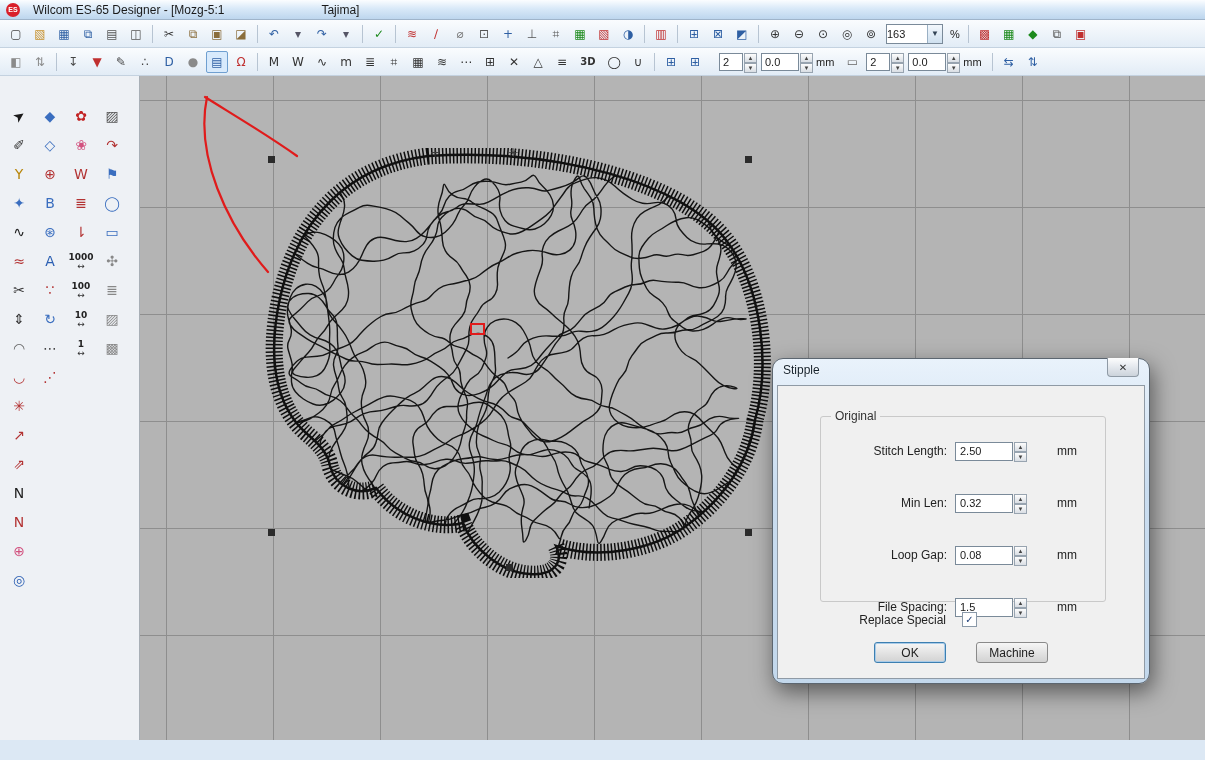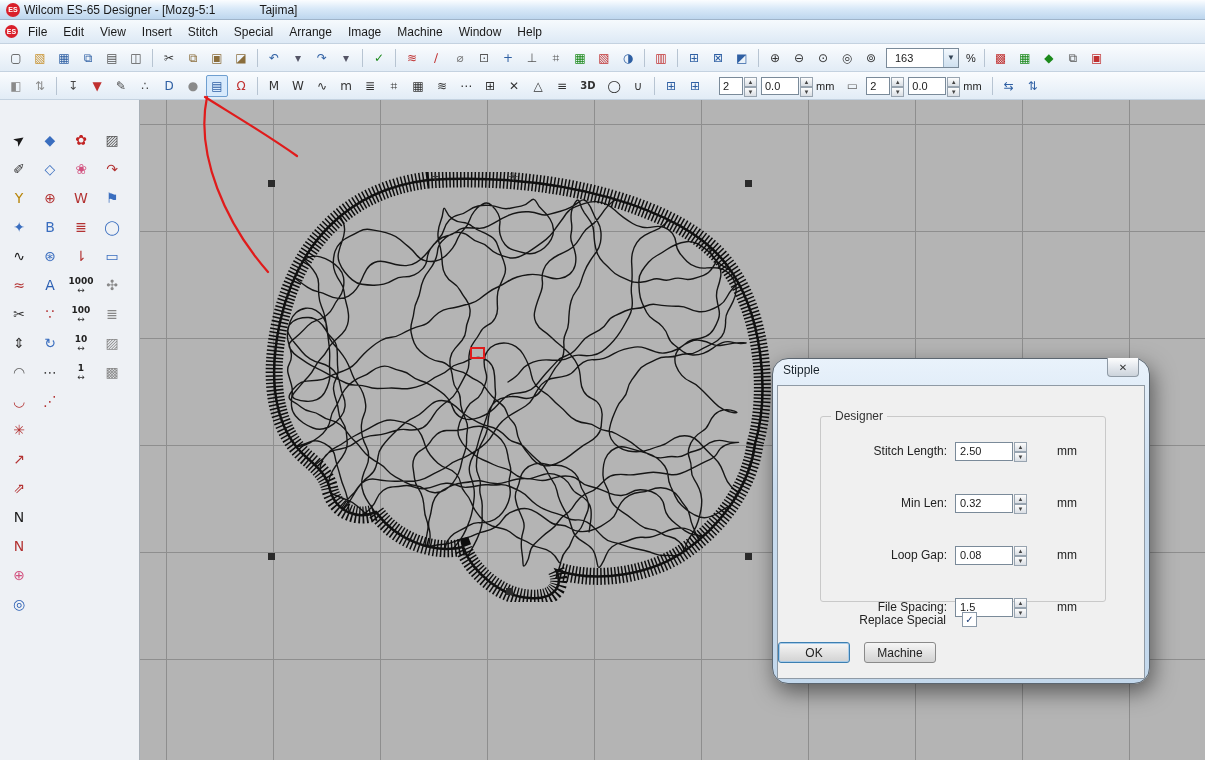--- a/index.html
+++ b/index.html
@@ -1,37 +1,37 @@
 <!DOCTYPE html>
 <html><head>
 <meta charset="utf-8">
 <style>
   html,body{margin:0;padding:0}
   body{width:1205px;height:760px;overflow:hidden;position:relative;
        font-family:"Liberation Sans",sans-serif;font-size:12px;color:#1a1a1a;background:#dce8f4}
-  .titlebar{height:19px;display:flex;align-items:center;gap:4px;padding:0 6px;
+  .titlebar{height:19px;display:flex;align-items:center;gap:13px;padding:0 6px;
             background:linear-gradient(#fbfdff,#d9e9f8 45%,#bdd6ee);border-bottom:1px solid #9fb4ca}
   .logo{width:14px;height:14px;border-radius:50%;background:#d91f2a;color:#fff;font-size:7px;font-weight:bold;
         display:flex;align-items:center;justify-content:center;flex:0 0 auto}
   .title{font-size:12px}
-  .title2{margin-left:40px}
+  .title2{margin-left:84px}
   .menubar{height:23px;display:flex;align-items:center;gap:2px;padding:0 5px;
            background:linear-gradient(#f6fafd,#dde9f5);border-bottom:1px solid #c4d2e0}
   .menu-item{padding:3px 8px;border-radius:2px}
   .toolbar{height:27px;display:flex;align-items:center;padding:0 4px;
            background:linear-gradient(#fafcfe,#e2ecf6);border-bottom:1px solid #c4d2e0;white-space:nowrap}
   .tb-icon{width:20px;height:20px;display:inline-flex;align-items:center;justify-content:center;
            font-family:"DejaVu Sans",sans-serif;font-size:12px;color:#444;border:1px solid transparent;
            border-radius:2px;margin:0 1px;flex:0 0 auto}
   .tb-icon.active{border-color:#6f9fd0;background:#d8eafc}
   .sep{display:inline-block;width:1px;height:18px;background:#b7c4d2;margin:0 4px;flex:0 0 auto}
   .gap{display:inline-block;width:10px;flex:0 0 auto}
   .tb-lbl{margin:0 4px;font-size:11px;color:#222}
   .combo{display:inline-flex;align-items:center;border:1px solid #7a8a99;background:#fff;height:18px;margin:0 3px}
-  .combo-val{width:40px;padding:0 8px;font-size:11px}
+  .combo-val{width:40px;padding:0 0;font-size:11px}
   .combo-dd{width:14px;height:100%;display:flex;align-items:center;justify-content:center;font-size:8px;
             background:linear-gradient(#f3f8fd,#cfe0ef);border-left:1px solid #9ab0c4;color:#345}
   .tb-field{display:inline-flex;align-items:center;margin:0 2px}
   .tb-input{display:inline-block;background:#fff;border:1px solid #7a8a99;height:16px;line-height:16px;
             padding:0 3px;font-size:11px}
   .tb-unit{margin:0 4px 0 3px;font-size:11px;color:#222}
   .spin{display:inline-flex;flex-direction:column;width:13px;height:18px;margin-left:1px;flex:0 0 auto}
   .spin b{flex:1;font-size:6px;line-height:8px;text-align:center;font-weight:normal;color:#444;
           border:1px solid #98a4b0;background:linear-gradient(#fdfdfd,#d9dee4)}
   .main{display:flex;height:664px}
@@ -46,21 +46,21 @@
           background-image:linear-gradient(to right,#8e8e8e 1px,transparent 1px),
                            linear-gradient(to bottom,#8e8e8e 1px,transparent 1px);
           background-size:107px 107px;background-position:26px 24px}
   #brainSvg{position:absolute;left:118px;top:72px}
   .handle{position:absolute;width:7px;height:7px;background:#2b2b2b}
   .plus-mark{position:absolute;font-family:"DejaVu Sans",sans-serif;font-size:12px;color:#3a3a3a}
   .red-marker{position:absolute;left:330px;top:247px;width:11px;height:8px;border:2px solid #e01b1b;background:transparent}
   .anno-overlay{position:absolute;left:0;top:0;pointer-events:none;z-index:20}
   
   .dialog{position:absolute;left:772px;top:358px;width:376px;height:324px;z-index:30;
-          background:linear-gradient(#e9f2fb,#cADDF0 40%,#c3d8ec);border:1px solid #5c6670;border-radius:16px;
+          background:linear-gradient(#e9f2fb,#cADDF0 40%,#c3d8ec);border:1px solid #5c6670;border-radius:11px;
           box-shadow:3px 8px 22px rgba(0,0,0,.5)}
   .dialog-title{position:absolute;left:10px;top:4px;font-size:12px;color:#16222c;
                 text-shadow:0 0 3px #fff}
   .dialog-close{position:absolute;top:-1px;right:10px;width:30px;height:18px;
                 background:linear-gradient(#fdfdfd,#e6eaef 45%,#ccd3db);border:1px solid #8f9aa5;border-top:none;
                 border-radius:0 0 4px 4px;display:flex;align-items:center;justify-content:center;
                 font-size:10px;color:#333;font-family:"DejaVu Sans",sans-serif}
   .dialog-client{position:absolute;left:4px;right:4px;top:26px;bottom:4px;background:#f0f0f0;
                  border:1px solid #8f9aa5}
   .group{position:absolute;left:42px;top:30px;width:284px;height:184px;border:1px solid #c9c9c9;border-radius:3px}
@@ -68,52 +68,36 @@
   .f-row{display:flex;align-items:center;height:20px;margin:32px 0 0 0;padding-left:8px}
   .f-row:first-child{margin-top:24px}
   .f-label{width:118px;text-align:right;margin-right:8px;color:#222}
   .f-input{width:48px;height:17px;line-height:17px;background:#fff;border:1px solid #7a8a99;padding:0 4px;font-size:11px}
   .f-unit{margin-left:30px;color:#222}
   .check-row{position:absolute;top:226px;left:0;display:flex;align-items:center;padding-left:50px;width:100%}
   .check-row .f-label{width:118px}
   .checkbox{width:13px;height:13px;background:#fff;border:1px solid #8a99a8;margin-left:8px;
             display:flex;align-items:center;justify-content:center;font-size:10px;color:#1f3f77;
             font-family:"DejaVu Sans",sans-serif;line-height:12px}
-  .btn-row{position:absolute;top:256px;left:0;width:100%;display:flex;justify-content:flex-start;gap:14px}
+  .btn-row{position:absolute;top:256px;left:0;width:100%;display:flex;justify-content:center;gap:30px}
   .btn{width:72px;height:21px;font-size:12px;color:#222;font-family:"Liberation Sans",sans-serif;
        background:linear-gradient(#f6f6f6,#e2e2e2 55%,#d2d2d2);border:1px solid #8a8a8a;border-radius:3px}
   .btn.ok{border-color:#3c7fb1;box-shadow:0 0 0 1px #a9cbe8 inset}
 </style>
 </head>
 <body>
 
 <div class="app">
 
   <div class="titlebar">
     <span class="logo">ES</span>
     <span class="title">Wilcom ES-65 Designer - [Mozg-5:1</span>
     <span class="title2">Tajima]</span>
   </div>
 
-  <div class="menubar">
-    <span class="logo" style="width:13px;height:13px">ES</span>
-    <span id="menus" style="display:flex">
-        <span class="menu-item">File</span>
-        <span class="menu-item">Edit</span>
-        <span class="menu-item">View</span>
-        <span class="menu-item">Insert</span>
-        <span class="menu-item">Stitch</span>
-        <span class="menu-item">Special</span>
-        <span class="menu-item">Arrange</span>
-        <span class="menu-item">Image</span>
-        <span class="menu-item">Machine</span>
-        <span class="menu-item">Window</span>
-        <span class="menu-item">Help</span>
-      </span>
-  </div>
 
   <div class="toolbar" id="toolbar1">
       <span class="tb-icon" style="color: rgb(68, 68, 68);">▢</span>
       <span class="tb-icon" style="color: rgb(200, 146, 46);">▧</span>
       <span class="tb-icon" style="color: rgb(46, 95, 163);">▦</span>
       <span class="tb-icon" style="color: rgb(46, 95, 163);">⧉</span>
       <span class="tb-icon" style="color: rgb(85, 85, 85);">▤</span>
       <span class="tb-icon" style="color: rgb(85, 85, 85);">◫</span>
       <span class="sep"></span>
       <span class="tb-icon" style="color: rgb(51, 51, 51);">✂</span>
@@ -346,21 +330,21 @@
 <svg class="anno-overlay" width="1205" height="760">
   <path class="anno" d="M205,97 C232,114 266,134 297,156" fill="none" stroke="#e01b1b" stroke-width="2.2" stroke-linecap="round"></path>
   <path class="anno" d="M207,97 C195,155 226,224 268,272" fill="none" stroke="#e01b1b" stroke-width="2.2" stroke-linecap="round"></path>
 </svg>
 
 <div class="dialog">
   <span class="dialog-title">Stipple</span>
   <div class="dialog-close">✕</div>
   <div class="dialog-client">
     <div class="group">
-      <span class="group-label">Designer</span>
+      <span class="group-label">Original</span>
       <div id="dlg-rows">
           <div class="f-row">
             <span class="f-label">Stitch Length:</span>
             <span class="f-input">2.50</span>
             <span class="spin">
               <b>▲</b>
               <b>▼</b>
             </span>
             <span class="f-unit">mm</span>
           </div>

